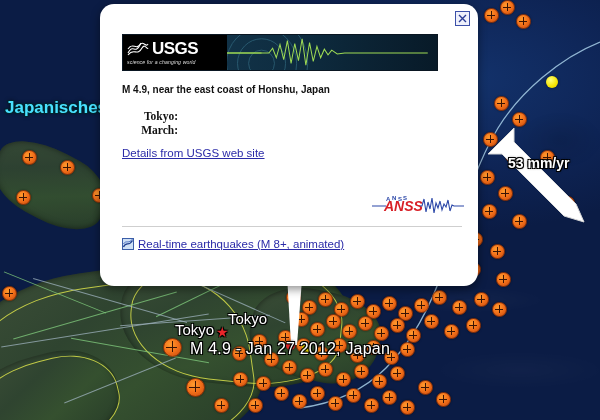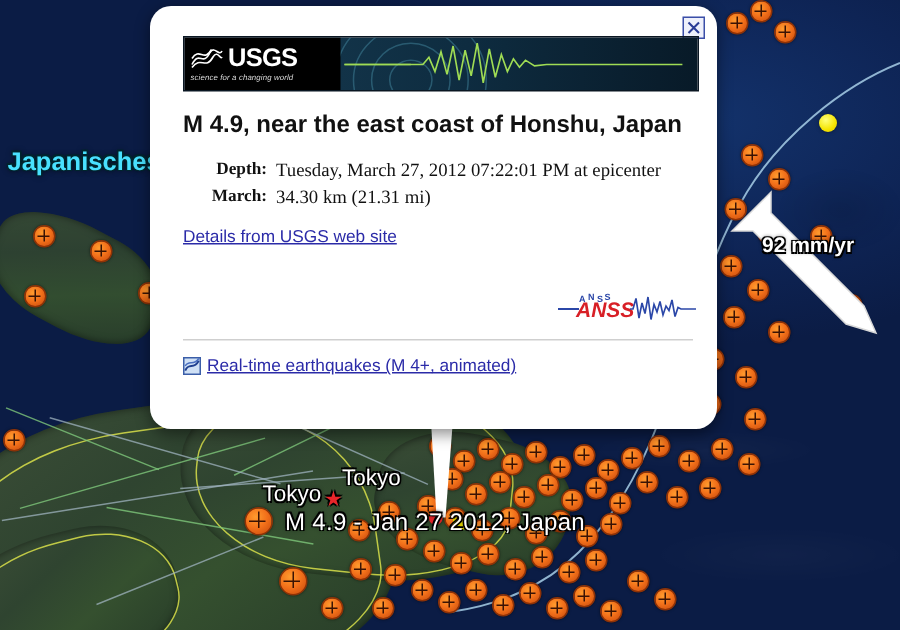--- a/index.html
+++ b/index.html
@@ -139,42 +139,42 @@
   }
   .balloon-inner{padding:12px 16px 10px 22px;box-sizing:border-box;height:100%;}
   .close-btn{
     position:absolute;right:8px;top:7px;width:13px;height:13px;
     border:1px solid #3b4fa8;background:#eef0fb;cursor:pointer;
     display:flex;align-items:center;justify-content:center;
     font-size:11px;line-height:1;color:#2a3c96;font-weight:700;
     font-family:"Liberation Sans", sans-serif;
   }
   .usgs-banner{
-    margin-top:8px;height:37px;width:344px;position:relative;overflow:hidden;
+    margin-top:18px;height:37px;width:316px;position:relative;overflow:hidden;
     background:linear-gradient(90deg,#0a1d2e 0%,#123348 30%,#0e2c40 55%,#081a28 100%);
     border:1px solid #0a1622;box-sizing:border-box;
   }
   .banner-rings{position:absolute;left:0;top:0;width:100%;height:100%;}
   .usgs-mark{
     position:absolute;left:0;top:0;width:104px;height:100%;
     background:#000;display:flex;flex-direction:column;justify-content:center;
     padding-left:4px;box-sizing:border-box;
   }
   .usgs-row{display:flex;align-items:center;gap:3px;}
   .usgs-wave{width:22px;height:16px;}
   .usgs-word{
     color:#fff;font-size:17px;font-weight:700;letter-spacing:-.5px;line-height:1;
     font-family:"Liberation Sans", sans-serif;
   }
   .usgs-tag{
     color:#dcdcdc;font-size:5.2px;letter-spacing:.1px;margin-top:2px;
     font-style:italic;font-family:"Liberation Sans", sans-serif;white-space:nowrap;
   }
   .eq-title{
-    margin-top:13px;font-size:16px;font-weight:700;color:#111;
+    margin-top:13px;font-size:10px;font-weight:700;color:#111;
     line-height:1.28;max-width:340px;
     font-family:"Liberation Sans", sans-serif;
   }
   .details{margin-top:11px;font-family:"Liberation Serif", serif;color:#111;}
   .drow{display:flex;align-items:flex-start;}
   .dkey{
     width:56px;text-align:right;font-weight:700;font-size:11.5px;
     padding-right:6px;padding-top:2px;flex:none;
   }
   .dval{font-size:12.5px;line-height:1.42;}
@@ -311,21 +311,21 @@
     <div class="quake" style="left:436px;top:392px"></div>
     <div class="quake" style="left:248px;top:398px"></div>
     <div class="quake" style="left:232px;top:346px"></div>
     <div class="quake" style="left:252px;top:334px"></div>
 
     <div class="dot-yellow" style="left:546px;top:76px"></div>
 
     <svg class="motion-arrow" viewBox="0 0 110 110">
       <path d="M8 34 L34 8 L34 22 L96 84 L104 102 L84 96 L22 34 Z" fill="#ffffff" stroke="#d8d8d8" stroke-width="1"></path>
     </svg>
-    <div class="maplabel lbl-rate">92 mm/yr</div>
+    <div class="maplabel lbl-rate">53 mm/yr</div>
 
     <div class="maplabel lbl-sea">Japanisches</div>
     <div class="maplabel lbl-tokyo1">Tokyo</div>
     <div class="star">★</div>
     <div class="maplabel lbl-tokyo2">Tokyo</div>
 
     <svg class="leader" viewBox="0 0 80 115">
       <path d="M30 0 L50 0 L42 105 L36 105 Z" fill="#ffffff"></path>
     </svg>
     <div class="epi-dot" style="left:286px;top:341px"></div>
@@ -367,28 +367,26 @@
             <span class="usgs-word">USGS</span>
           </div>
           <div class="usgs-tag">science for a changing world</div>
         </div>
       </div>
 
       <div class="eq-title">M 4.9, near the east coast of Honshu, Japan</div>
 
       <div class="details">
         <div class="drow">
-          <div class="dkey">Depth:</div>
+          <div class="dkey">Tokyo:</div>
           <div class="dval">
-            <div>Tuesday, March 27, 2012 07:22:01 PM at epicenter</div>
           </div>
         </div>
         <div class="drow">
           <div class="dkey">March:</div>
-          <div class="dval">34.30 km (21.31 mi)</div>
         </div>
         <a class="dlink">Details from USGS web site</a>
       </div>
     </div>
 
     <svg class="anss" viewBox="0 0 92 22">
       <path d="M0 12 L14 12" stroke="#2b47a8" stroke-width="1.2" fill="none"></path>
       <g font-family="Liberation Sans, sans-serif" font-size="6" font-weight="700" fill="#2b47a8">
         <text x="14" y="7">A</text>
           <text x="20" y="6">N</text>
@@ -402,18 +400,18 @@
 
     <div class="hr"></div>
 
     <div class="kml-links">
       <div class="kml-row">
         <svg class="kml-icon" viewBox="0 0 12 12">
           <rect x="0.5" y="0.5" width="11" height="11" fill="#cfe0f5" stroke="#3b5ea8"></rect>
           <path d="M1.5 9 C4 3 7 9 10.5 2.5" fill="none" stroke="#1f3f8f" stroke-width="1.3"></path>
           <path d="M1.5 6 C4 1.5 7 6.5 10.5 1" fill="none" stroke="#4a6fc0" stroke-width="1"></path>
         </svg>
-        <span class="kml-text">Real-time earthquakes (M 4+, animated)</span>
+        <span class="kml-text">Real-time earthquakes (M 8+, animated)</span>
       </div>
     </div>
   </div>
 
 </div>
 
 </body></html>

